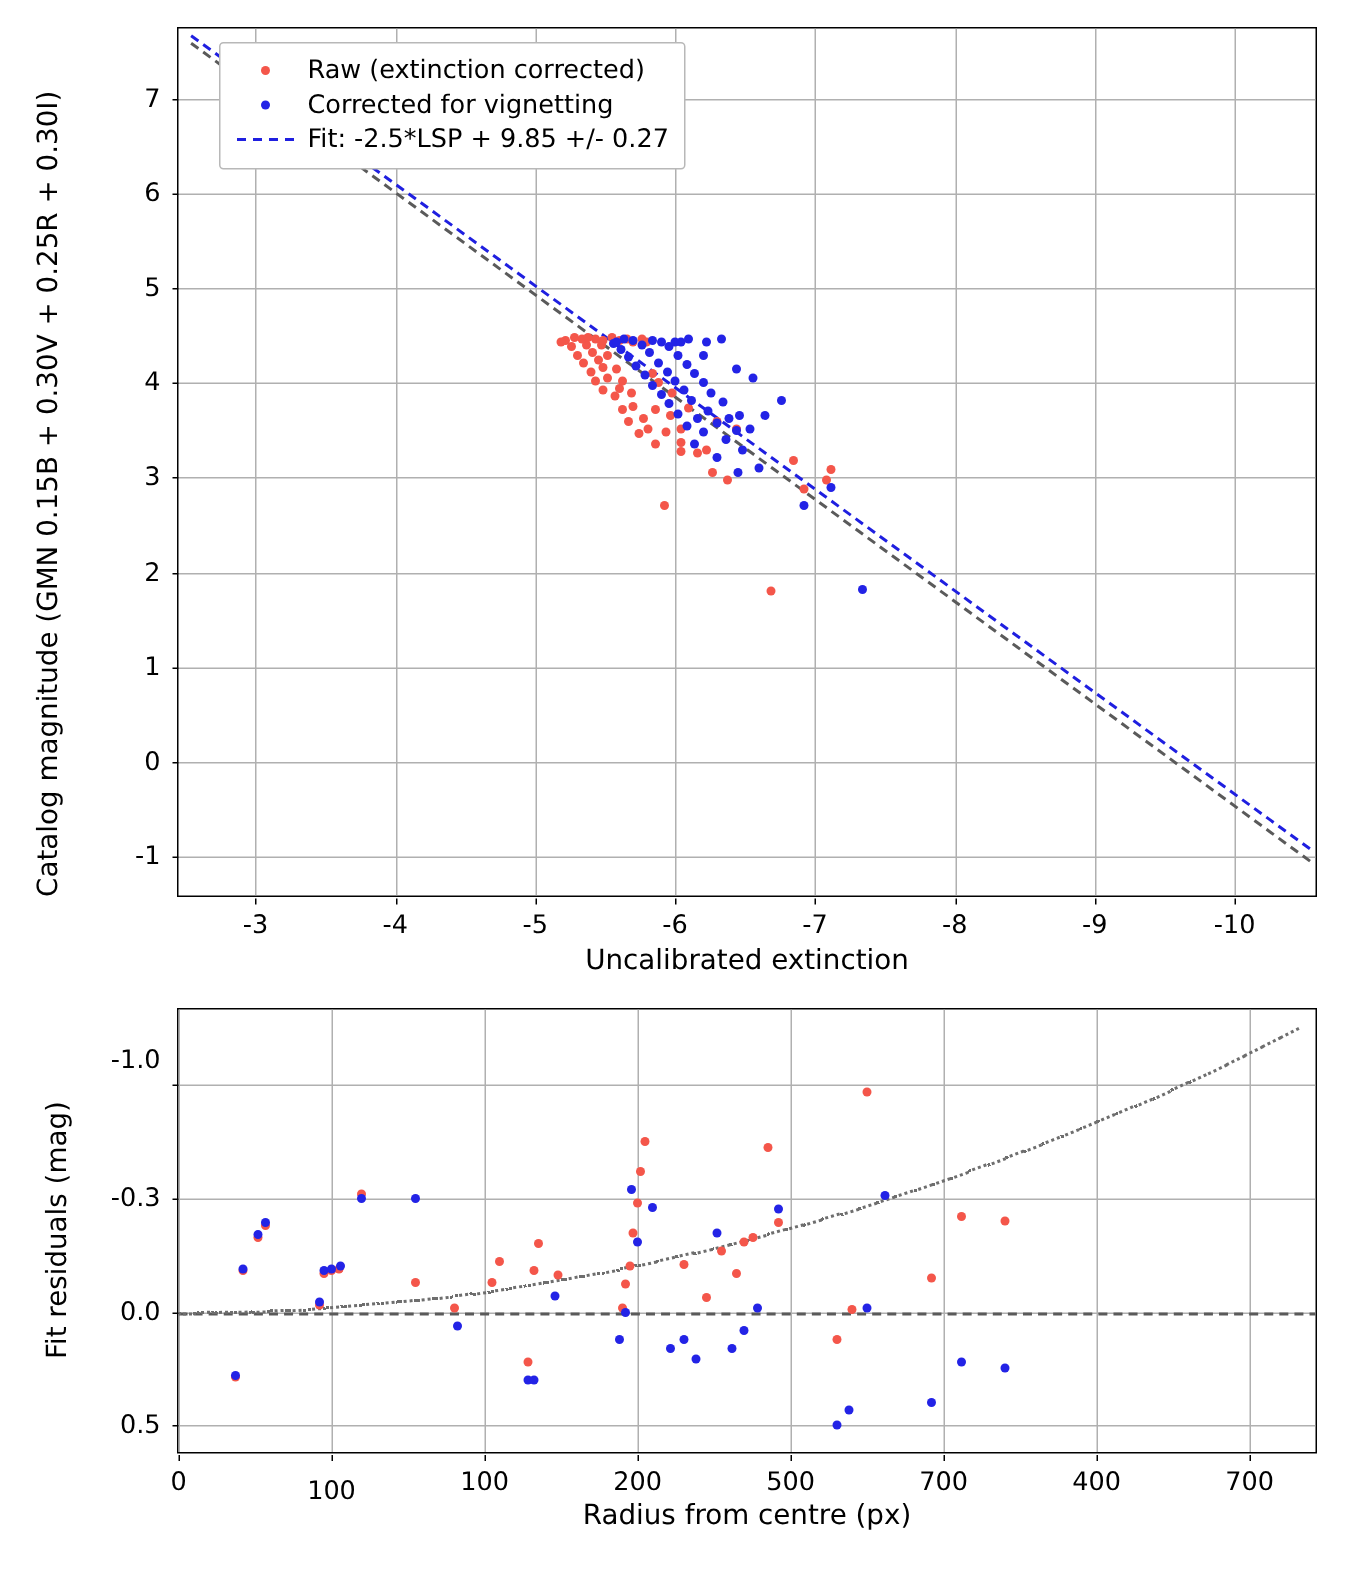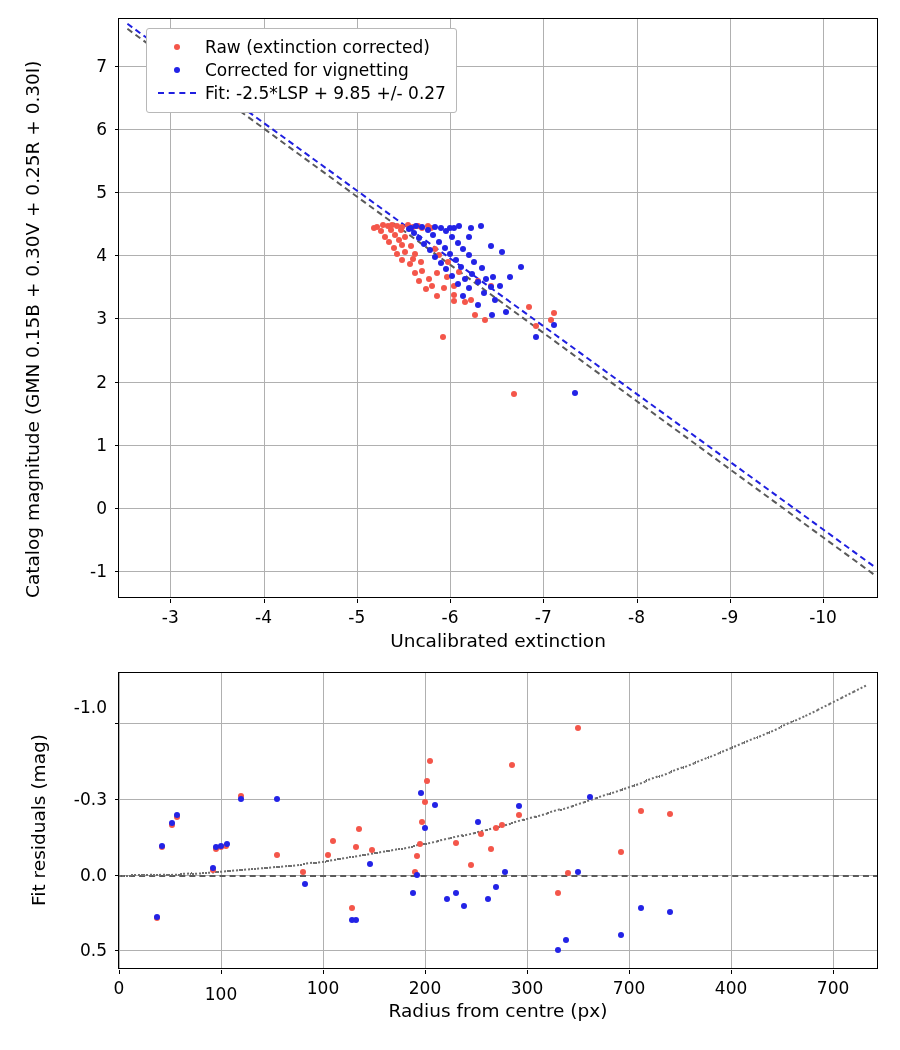--- a/index.html
+++ b/index.html
@@ -496,21 +496,21 @@
       </div>
   <div class="tick xt" style="left: 0px; top: 297px;"></div>
       <div class="ticklabel x" style="left: 0px; top: 305px;">0</div>
       <div class="tick xt" style="left: 102.013px; top: 297px;"></div>
       <div class="ticklabel x" style="left: 102.013px; top: 295px; margin-top: 16px;">100</div>
       <div class="tick xt" style="left: 204.027px; top: 297px;"></div>
       <div class="ticklabel x" style="left: 204.027px; top: 305px;">100</div>
       <div class="tick xt" style="left: 306.04px; top: 297px;"></div>
       <div class="ticklabel x" style="left: 306.04px; top: 305px;">200</div>
       <div class="tick xt" style="left: 408.054px; top: 297px;"></div>
-      <div class="ticklabel x" style="left: 408.054px; top: 305px;">300</div>
+      <div class="ticklabel x" style="left: 408.054px; top: 305px;">500</div>
       <div class="tick xt" style="left: 510.067px; top: 297px;"></div>
       <div class="ticklabel x" style="left: 510.067px; top: 305px;">700</div>
       <div class="tick xt" style="left: 612.081px; top: 297px;"></div>
       <div class="ticklabel x" style="left: 612.081px; top: 305px;">400</div>
       <div class="tick xt" style="left: 714.094px; top: 297px;"></div>
       <div class="ticklabel x" style="left: 714.094px; top: 305px;">700</div>
       <div class="tick yt" style="top: 50.0051px; left: -4px;"></div>
       <div class="ticklabel y" style="top: 34px; left: -12px; transform: translate(-100%, -50%);">-1.0</div>
       <div class="tick yt" style="top: 125.77px; left: -4px;"></div>
       <div class="ticklabel y" style="top: 125.77px; left: -12px; transform: translate(-100%, -50%);">-0.3</div>

